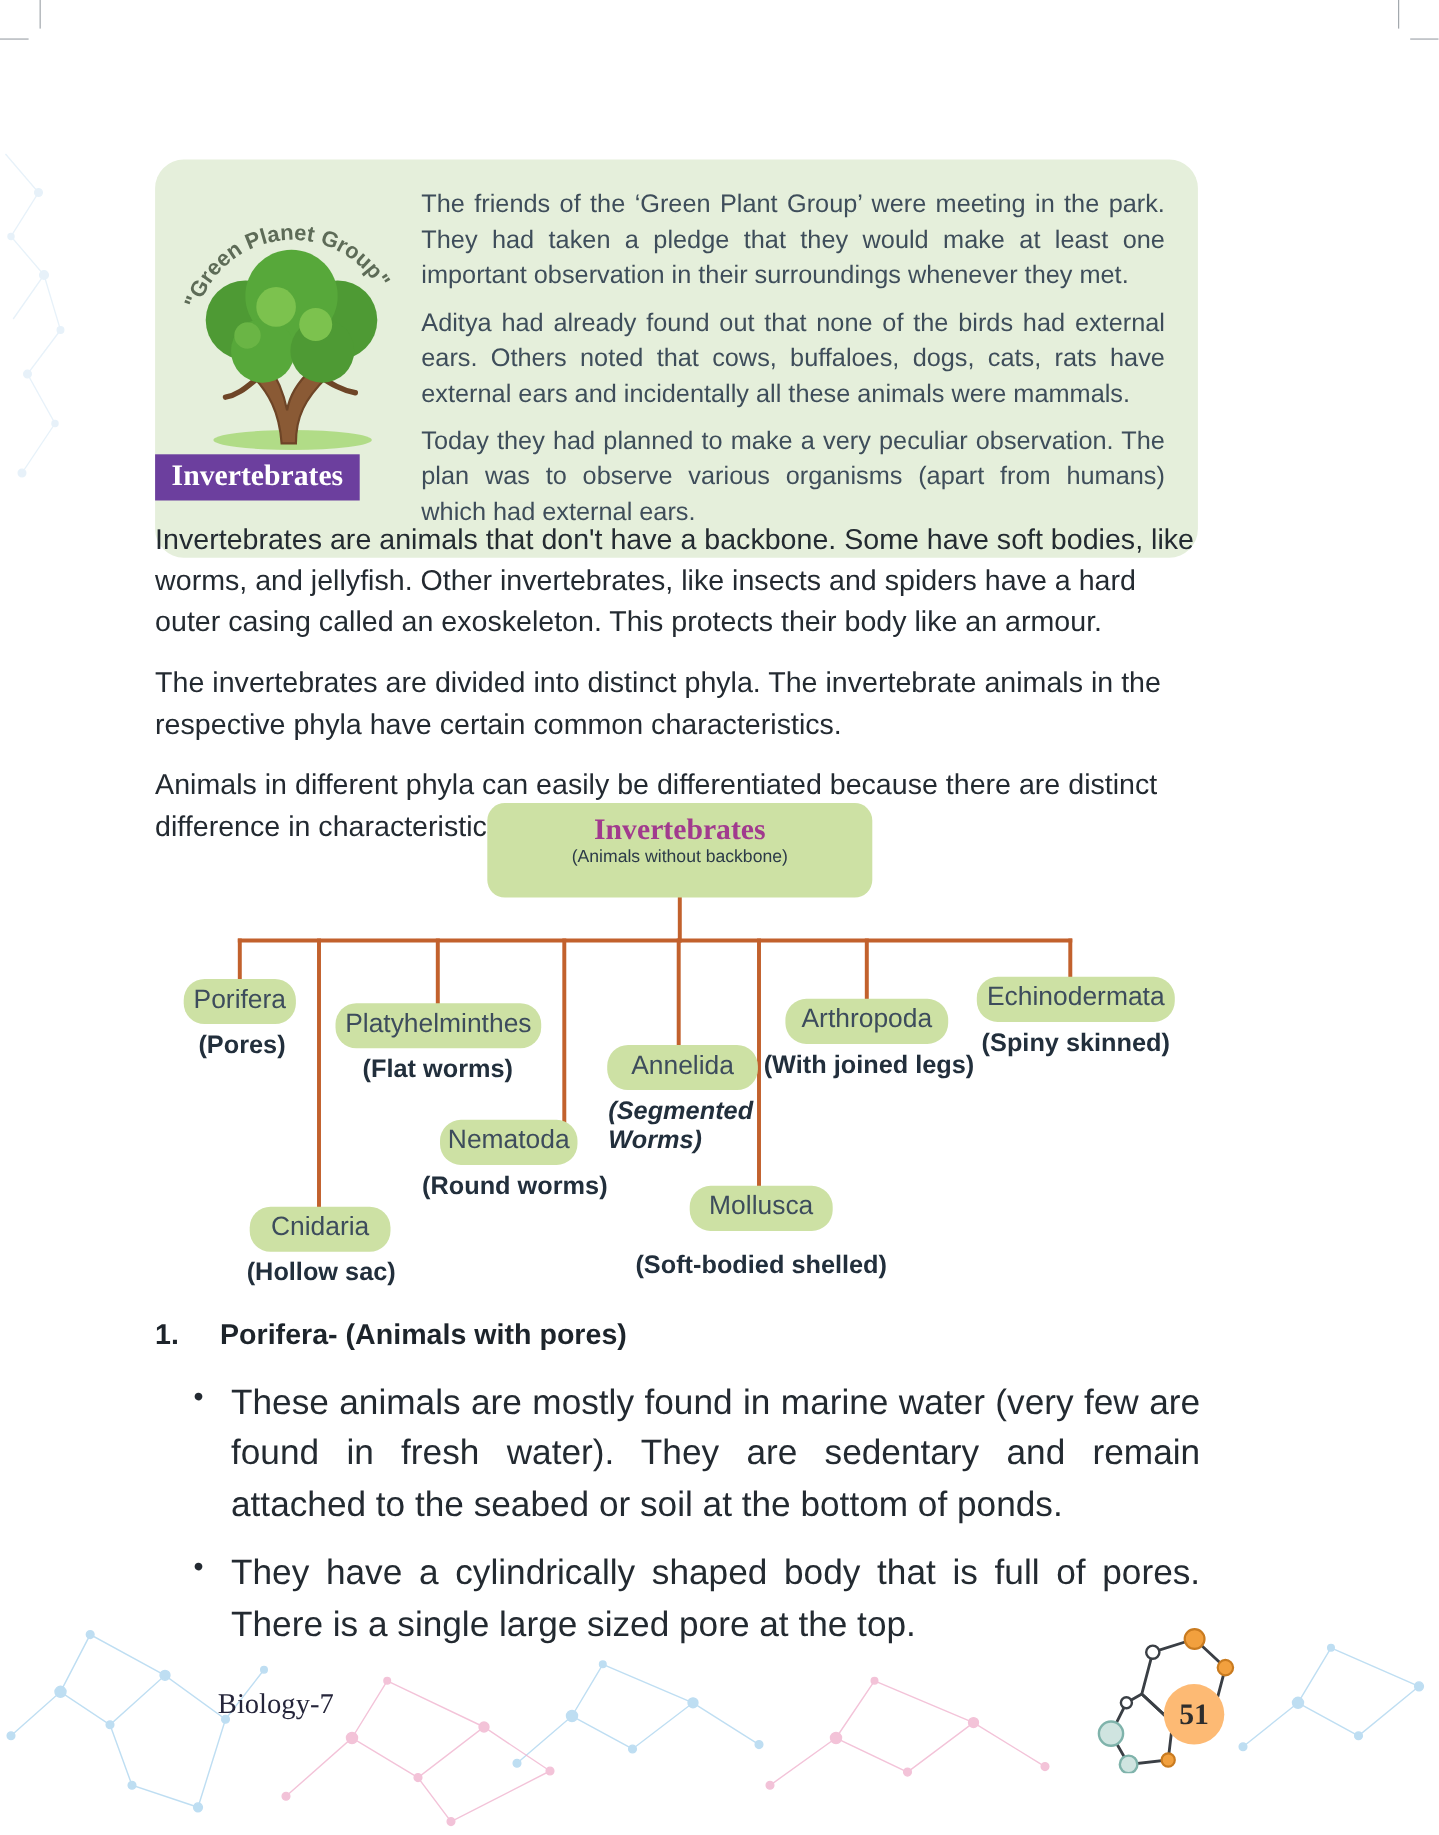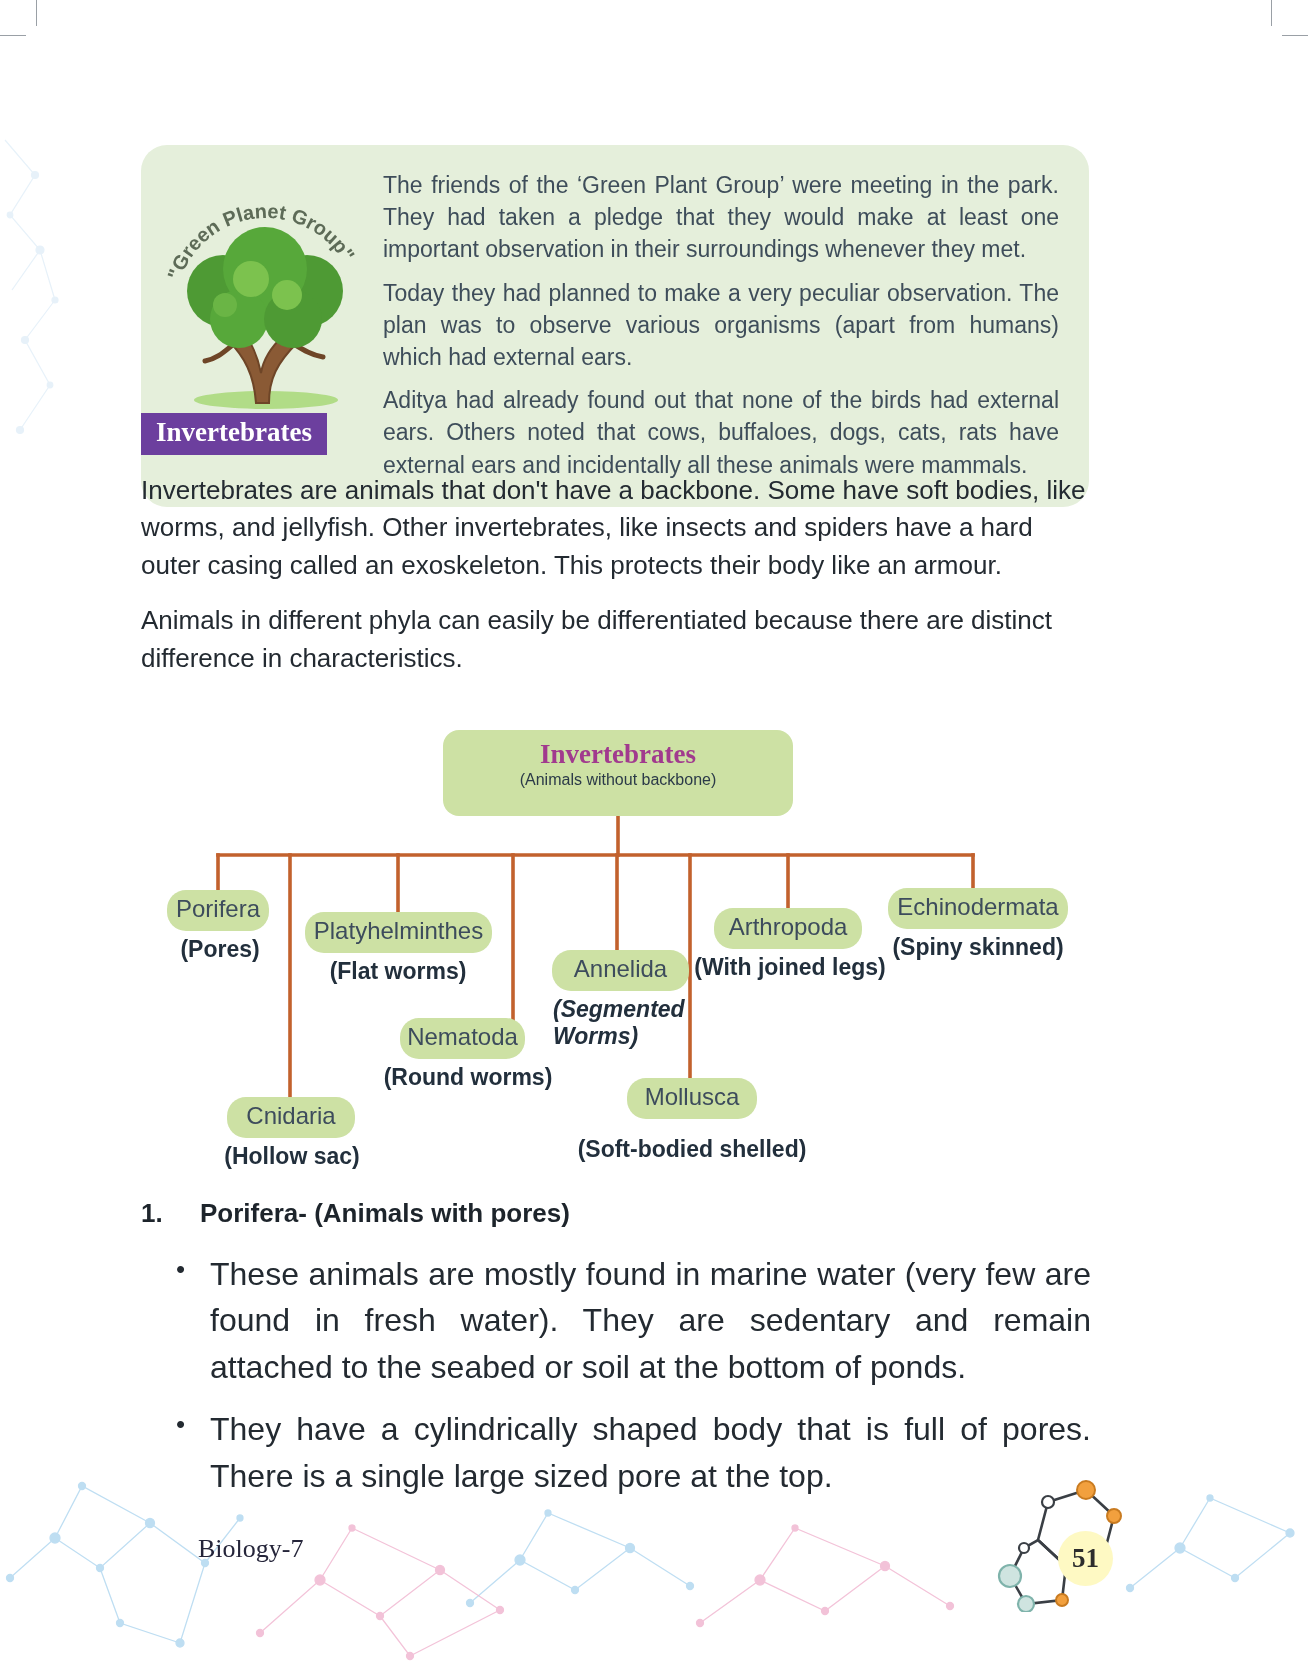--- a/index.html
+++ b/index.html
@@ -67,21 +67,21 @@
   .bullet-dot { flex:0 0 34px; font-size:26px; line-height:1.45; color:#232a31; }
   .bullet-text { flex:1; font-size:32px; line-height:1.45; color:#232a31; text-align:justify; }
 
   
   .footer-brand {
     position:absolute; left:198px; top:1534px;
     font-family:"Liberation Serif", serif; font-weight:normal; font-size:26px; color:#25253a; z-index:3;
   }
   .page-badge {
     position:absolute; left:1058px; top:1531px; width:55px; height:55px; z-index:3;
-    background:#fef9c3; border-radius:50%; display:flex; align-items:center; justify-content:center;
+    background:#fdba74; border-radius:50%; display:flex; align-items:center; justify-content:center;
     font-family:"Liberation Serif", serif; font-weight:bold; font-size:27px; color:#2d2d2d;
   }
   .hex-icon { position:absolute; left:996px; top:1472px; z-index:2; }
   .deco-bottom { position:absolute; left:0; bottom:0; z-index:1; pointer-events:none; }
   .deco-left { position:absolute; left:0; top:120px; z-index:0; pointer-events:none; opacity:0.45; }
 </style>
 </head>
 <body>
 
 <div class="page">
@@ -123,29 +123,30 @@
         <circle cx="110" cy="96" r="42" fill="#57a83a"></circle>
         <circle cx="84" cy="146" r="29" fill="#57a83a"></circle>
         <circle cx="138" cy="146" r="29" fill="#4e9a34"></circle>
         <circle cx="96" cy="106" r="18" fill="#7cc24e"></circle>
         <circle cx="132" cy="122" r="15" fill="#7cc24e"></circle>
         <circle cx="70" cy="132" r="12" fill="#6ab545"></circle>
       </svg>
     </div>
     <div class="intro-text">
       <p>The friends of the ‘Green Plant Group’ were meeting in the park. They had taken a pledge that they would make at least one important observation in their surroundings whenever they met.</p>
+      <p>Aditya had already found out that none of the birds had external ears. Others noted that cows, buffaloes, dogs, cats, rats have external ears and incidentally all these animals were mammals.</p>
       <p>Today they had planned to make a very peculiar observation. The plan was to observe various organisms (apart from humans) which had external ears.</p>
-      <p>Aditya had already found out that none of the birds had external ears. Others noted that cows, buffaloes, dogs, cats, rats have external ears and incidentally all these animals were mammals.</p>
     </div>
   </div>
 
   <div class="badge">Invertebrates</div>
 
   <div class="body-copy">
     <p>Invertebrates are animals that don't have a backbone. Some have soft bodies, like worms, and jellyfish. Other invertebrates, like insects and spiders have a hard outer casing called an exoskeleton. This protects their body like an armour.</p>
+    <p>The invertebrates are divided into distinct phyla. The invertebrate animals in the respective phyla have certain common characteristics.</p>
     <p>Animals in different phyla can easily be differentiated because there are distinct difference in characteristics.</p>
   </div>
 
   <div class="diagram">
     <svg class="lines" width="1308" height="470" viewBox="0 0 1308 470">
       <g stroke="#c2612d" stroke-width="3.6" fill="none" stroke-linecap="square">
         <path d="M618 86 V125"></path>
         <path d="M218 125 H973"></path>
         <path d="M218 125 V162"></path>
         <path d="M290 125 V369"></path>

